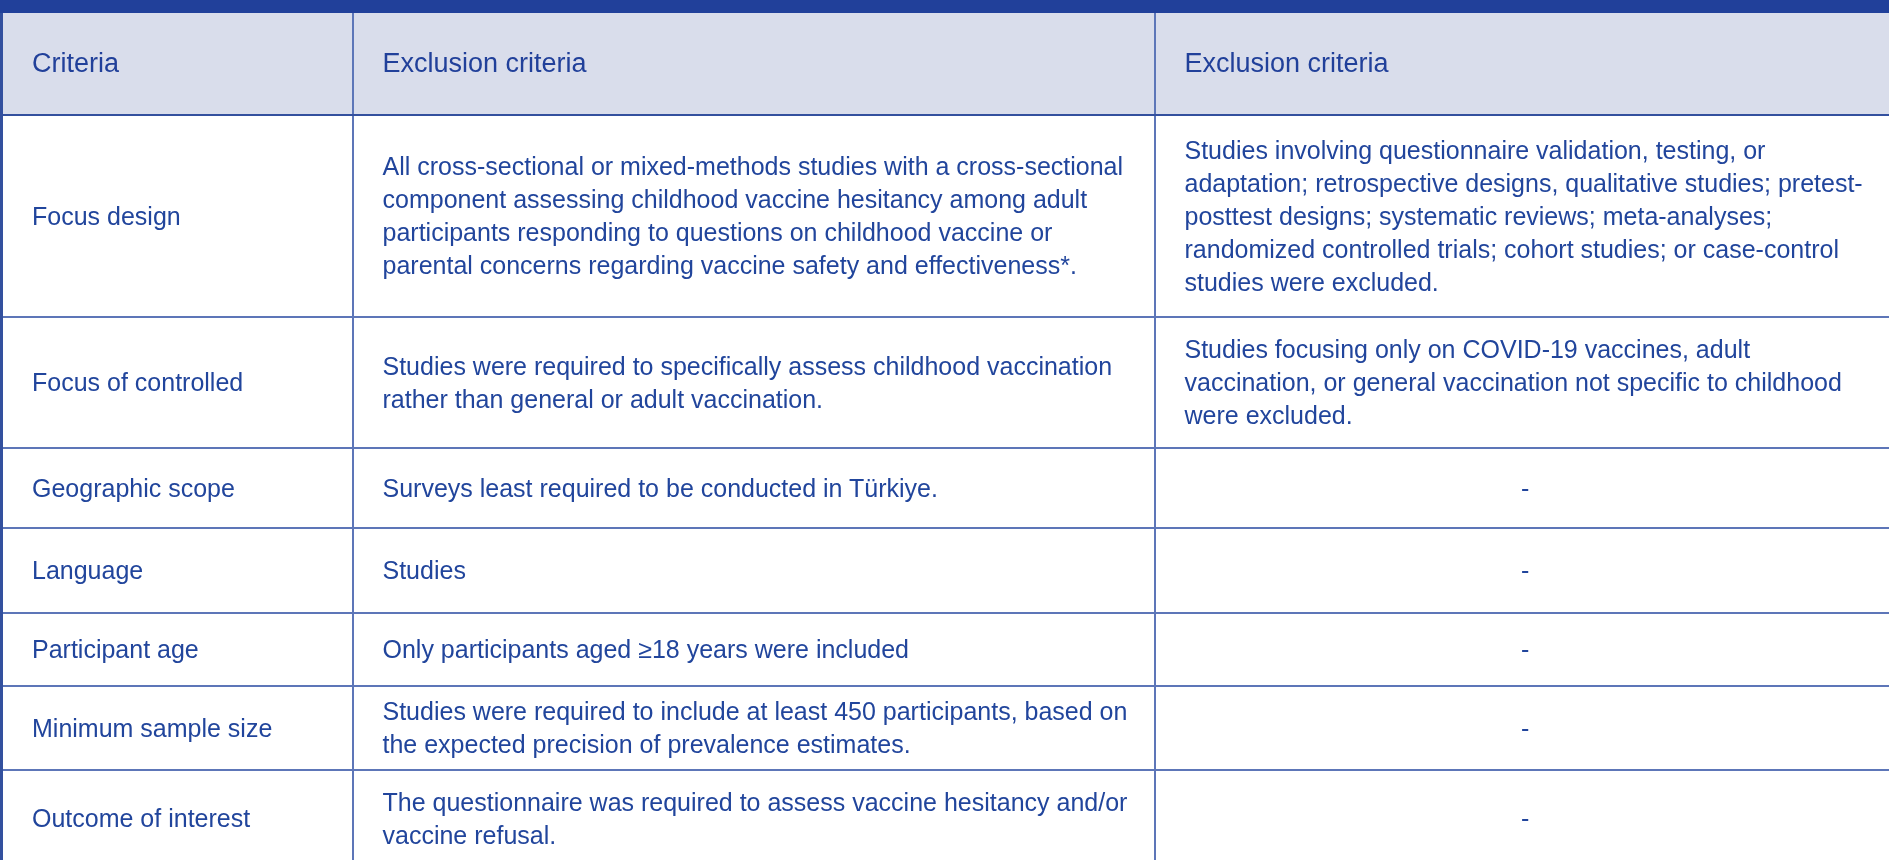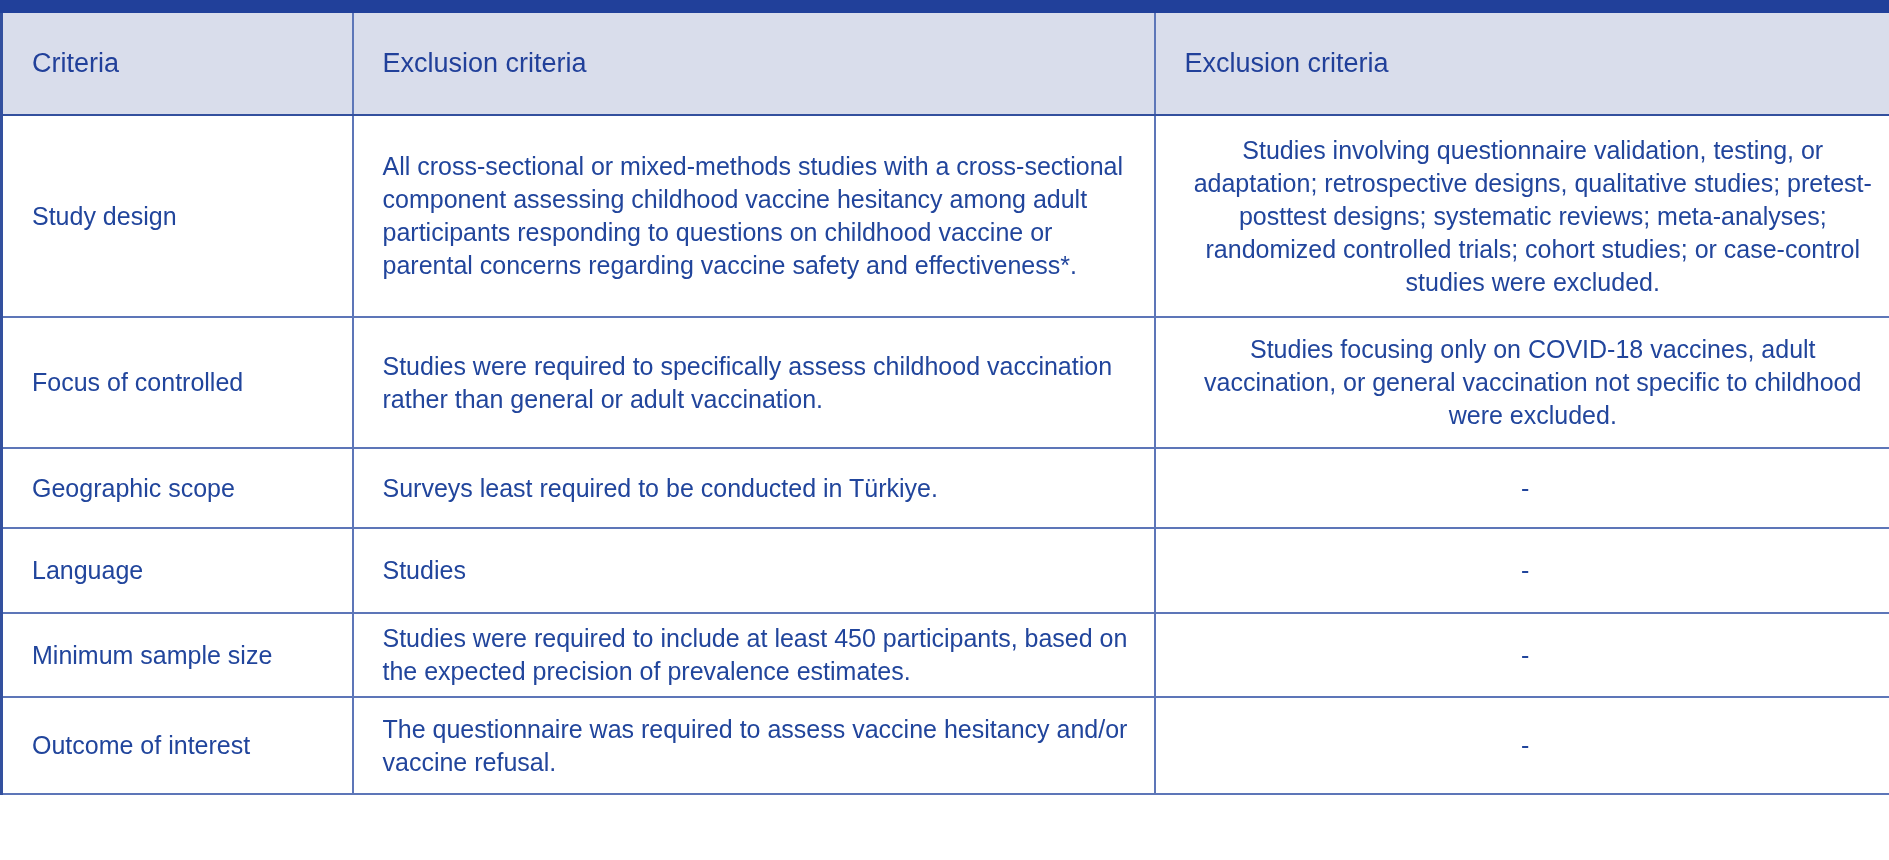--- a/index.html
+++ b/index.html
@@ -48,21 +48,21 @@
   }
   tr.row-0{height:202px;}
   tr.row-1{height:131px;}
   tr.row-2{height:80px;}
   tr.row-3{height:85px;}
   tr.row-4{height:73px;}
   tr.row-5{height:81px;}
   tr.row-6{height:97px;}
   td.dash{text-align:center;padding-left:14px;}
   td.crit{white-space:nowrap;}
-  td.excl{padding-right:8px;text-align:center;}
+  td.excl{padding-right:8px;}
 </style>
 </head>
 <body>
 
 <div class="figure">
   <div class="top-bar"></div>
 
   <table class="criteria">
     <colgroup>
         <col class="c1">
@@ -71,37 +71,42 @@
       </colgroup>
     <thead>
       <tr>
         <th>Criteria</th>
         <th>Exclusion criteria</th>
         <th>Exclusion criteria</th>
       </tr>
     </thead>
     <tbody>
       <tr class="row-0">
-        <td class="crit">Study design</td>
+        <td class="crit">Focus design</td>
         <td class="incl">All cross-sectional or mixed-methods studies with a cross-sectional component assessing childhood vaccine hesitancy among adult participants responding to questions on childhood vaccine or parental concerns regarding vaccine safety and effectiveness*.</td>
         <td class="excl">Studies involving questionnaire validation, testing, or adaptation; retrospective designs, qualitative studies; pretest-posttest designs; systematic reviews; meta-analyses; randomized controlled trials; cohort studies; or case-control studies were excluded.</td>
       </tr>
       <tr class="row-1">
         <td class="crit">Focus of controlled</td>
         <td class="incl">Studies were required to specifically assess childhood vaccination rather than general or adult vaccination.</td>
-        <td class="excl">Studies focusing only on COVID-18 vaccines, adult vaccination, or general vaccination not specific to childhood were excluded.</td>
+        <td class="excl">Studies focusing only on COVID-19 vaccines, adult vaccination, or general vaccination not specific to childhood were excluded.</td>
       </tr>
       <tr class="row-2">
         <td class="crit">Geographic scope</td>
         <td class="incl">Surveys least required to be conducted in Türkiye.</td>
         <td class="excl dash">-</td>
       </tr>
       <tr class="row-3">
         <td class="crit">Language</td>
         <td class="incl">Studies</td>
+        <td class="excl dash">-</td>
+      </tr>
+      <tr class="row-4">
+        <td class="crit">Participant age</td>
+        <td class="incl">Only participants aged ≥18 years were included</td>
         <td class="excl dash">-</td>
       </tr>
       <tr class="row-5">
         <td class="crit">Minimum sample size</td>
         <td class="incl">Studies were required to include at least 450 participants, based on the expected precision of prevalence estimates.</td>
         <td class="excl dash">-</td>
       </tr>
       <tr class="row-6">
         <td class="crit">Outcome of interest</td>
         <td class="incl">The questionnaire was required to assess vaccine hesitancy and/or vaccine refusal.</td>

